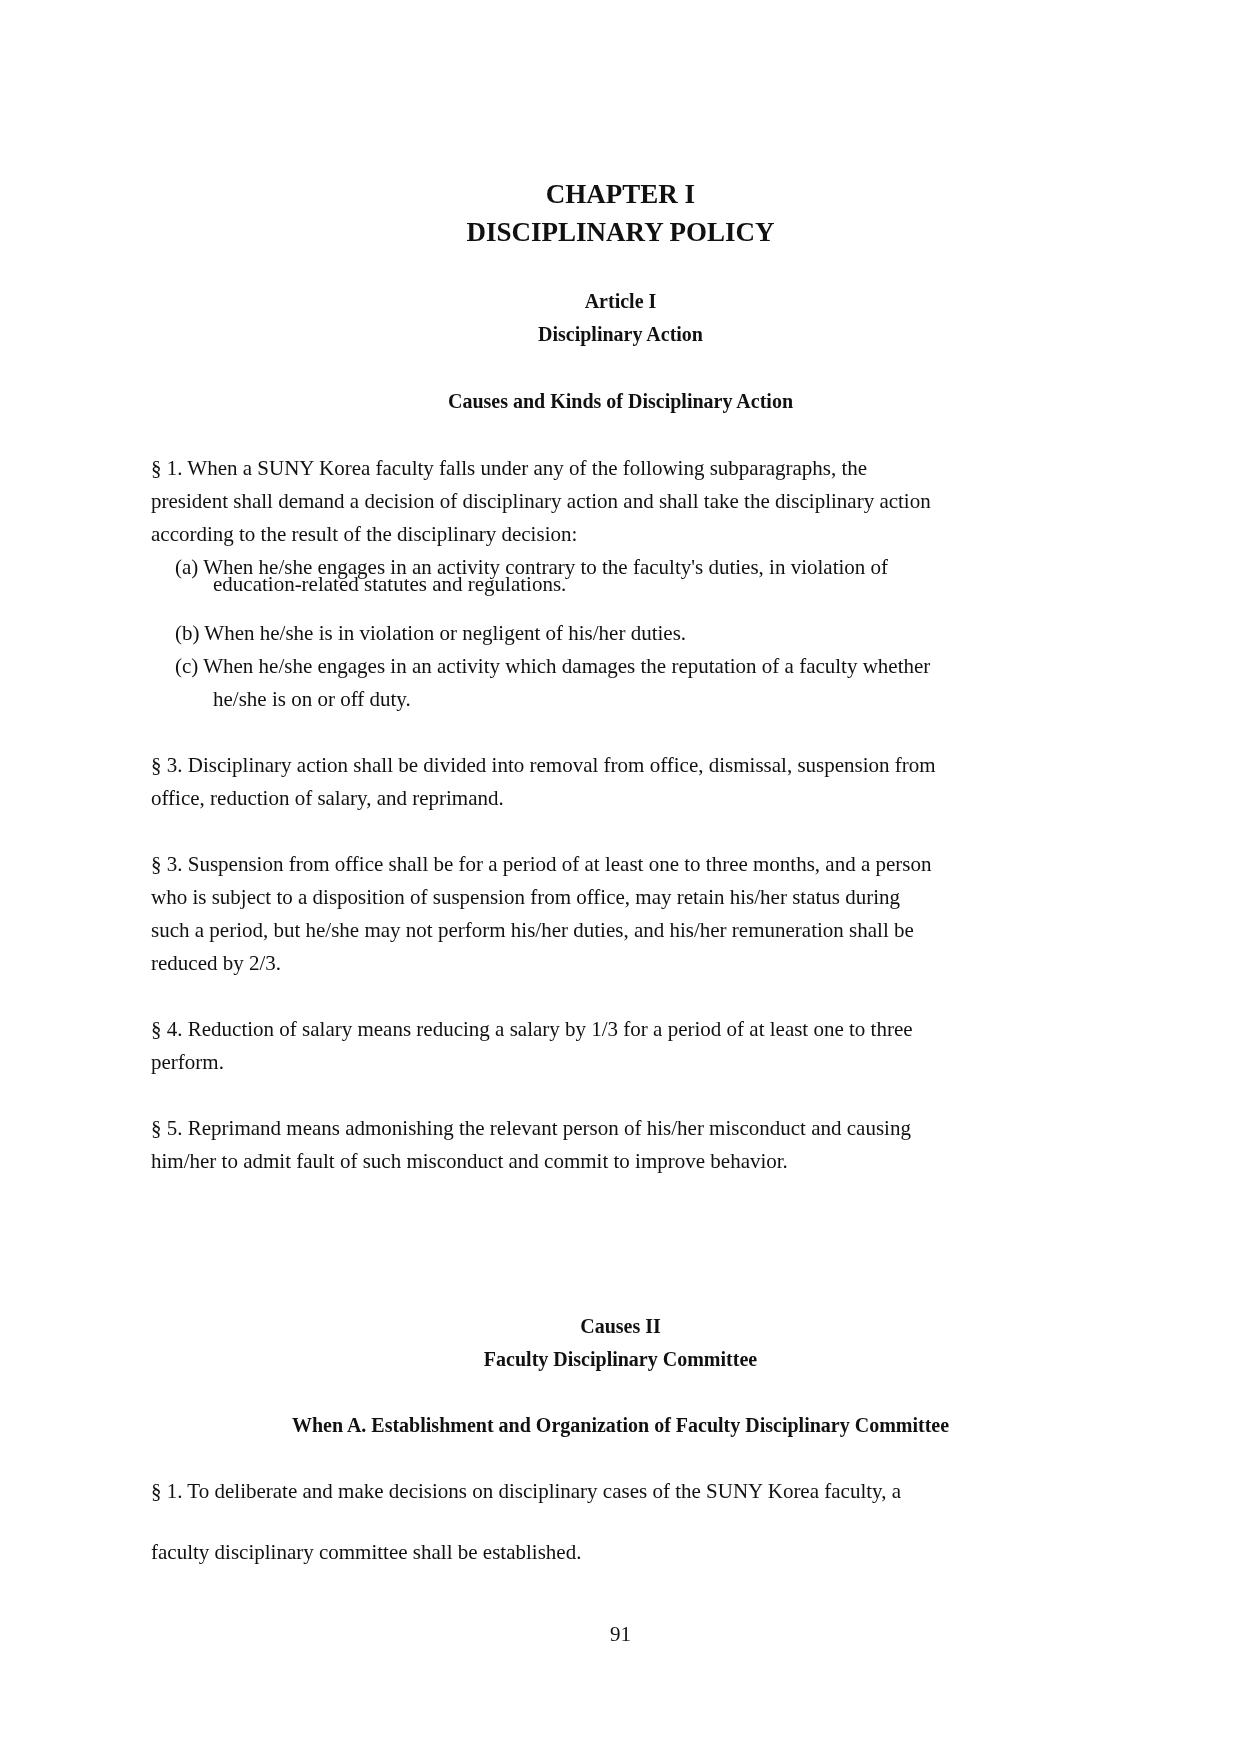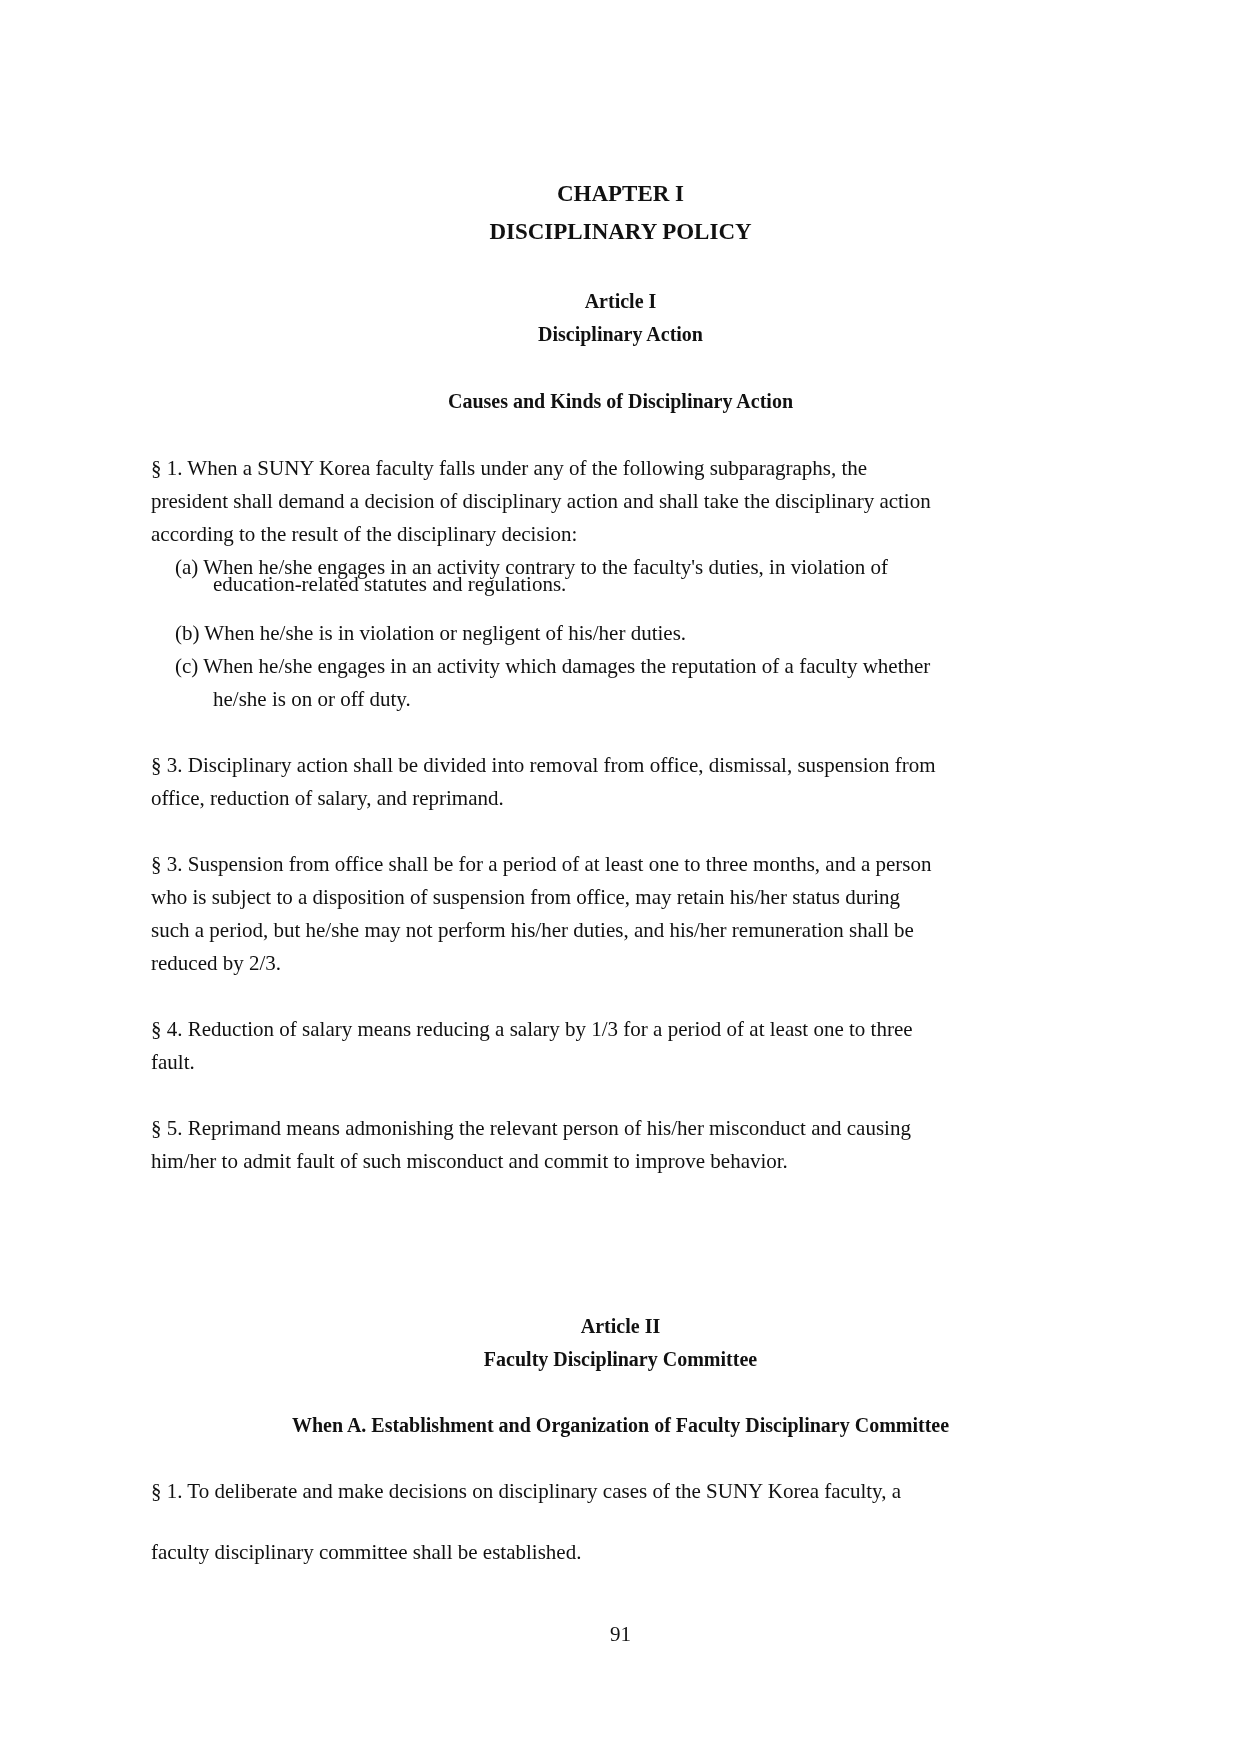--- a/index.html
+++ b/index.html
@@ -1,20 +1,20 @@
 <!DOCTYPE html>
 <html><head>
   <meta charset="utf-8">
   <style>
     html, body { margin: 0; padding: 0; background: #ffffff; }
     body { width: 1241px; height: 1754px; position: relative; overflow: hidden;
            font-family: "Liberation Serif", "DejaVu Serif", serif; color: #111111; }
     .page { position: absolute; left: 0; top: 0; width: 1241px; height: 1754px; background: #ffffff; }
     .c { position: absolute; left: 0; width: 1241px; text-align: center; white-space: nowrap; font-weight: bold; }
-    .h1 { font-size: 23px; line-height: 36px; }
+    .h1 { font-size: 27px; line-height: 36px; }
     .h2 { font-size: 20px; line-height: 28px; }
     .t { position: absolute; left: 151px; white-space: nowrap; font-size: 21px; line-height: 28px; }
     .li { left: 175px; }
     .cont { left: 213px; }
     .pn { position: absolute; left: 0; width: 1241px; text-align: center; font-size: 21px; line-height: 28px; }
   </style>
 </head>
 <body>
 
 <div class="page">
@@ -47,29 +47,29 @@
 
   <div>
     <div class="t" style="top:850px;">§ 3. Suspension from office shall be for a period of at least one to three months, and a person</div>
     <div class="t" style="top:883px;">who is subject to a disposition of suspension from office, may retain his/her status during</div>
     <div class="t" style="top:916px;">such a period, but he/she may not perform his/her duties, and his/her remuneration shall be</div>
     <div class="t" style="top:949px;">reduced by 2/3.</div>
   </div>
 
   <div>
     <div class="t" style="top:1015px;">§ 4. Reduction of salary means reducing a salary by 1/3 for a period of at least one to three</div>
-    <div class="t" style="top:1048px;">fault.</div>
+    <div class="t" style="top:1048px;">perform.</div>
   </div>
 
   <div>
     <div class="t" style="top:1114px;">§ 5. Reprimand means admonishing the relevant person of his/her misconduct and causing</div>
     <div class="t" style="top:1147px;">him/her to admit fault of such misconduct and commit to improve behavior.</div>
   </div>
 
-  <div class="c h2" style="top:1312px;">Article II</div>
+  <div class="c h2" style="top:1312px;">Causes II</div>
   <div class="c h2" style="top:1345px;">Faculty Disciplinary Committee</div>
 
   <div class="c h2" style="top:1411px;">When A. Establishment and Organization of Faculty Disciplinary Committee</div>
 
   <div>
     <div class="t" style="top:1477px;">§ 1. To deliberate and make decisions on disciplinary cases of the SUNY Korea faculty, a</div>
     <div class="t" style="top:1510px;margin-top:28px;">faculty disciplinary committee shall be established.</div>
   </div>
 
   <div class="pn" style="top:1620px;">91</div>

